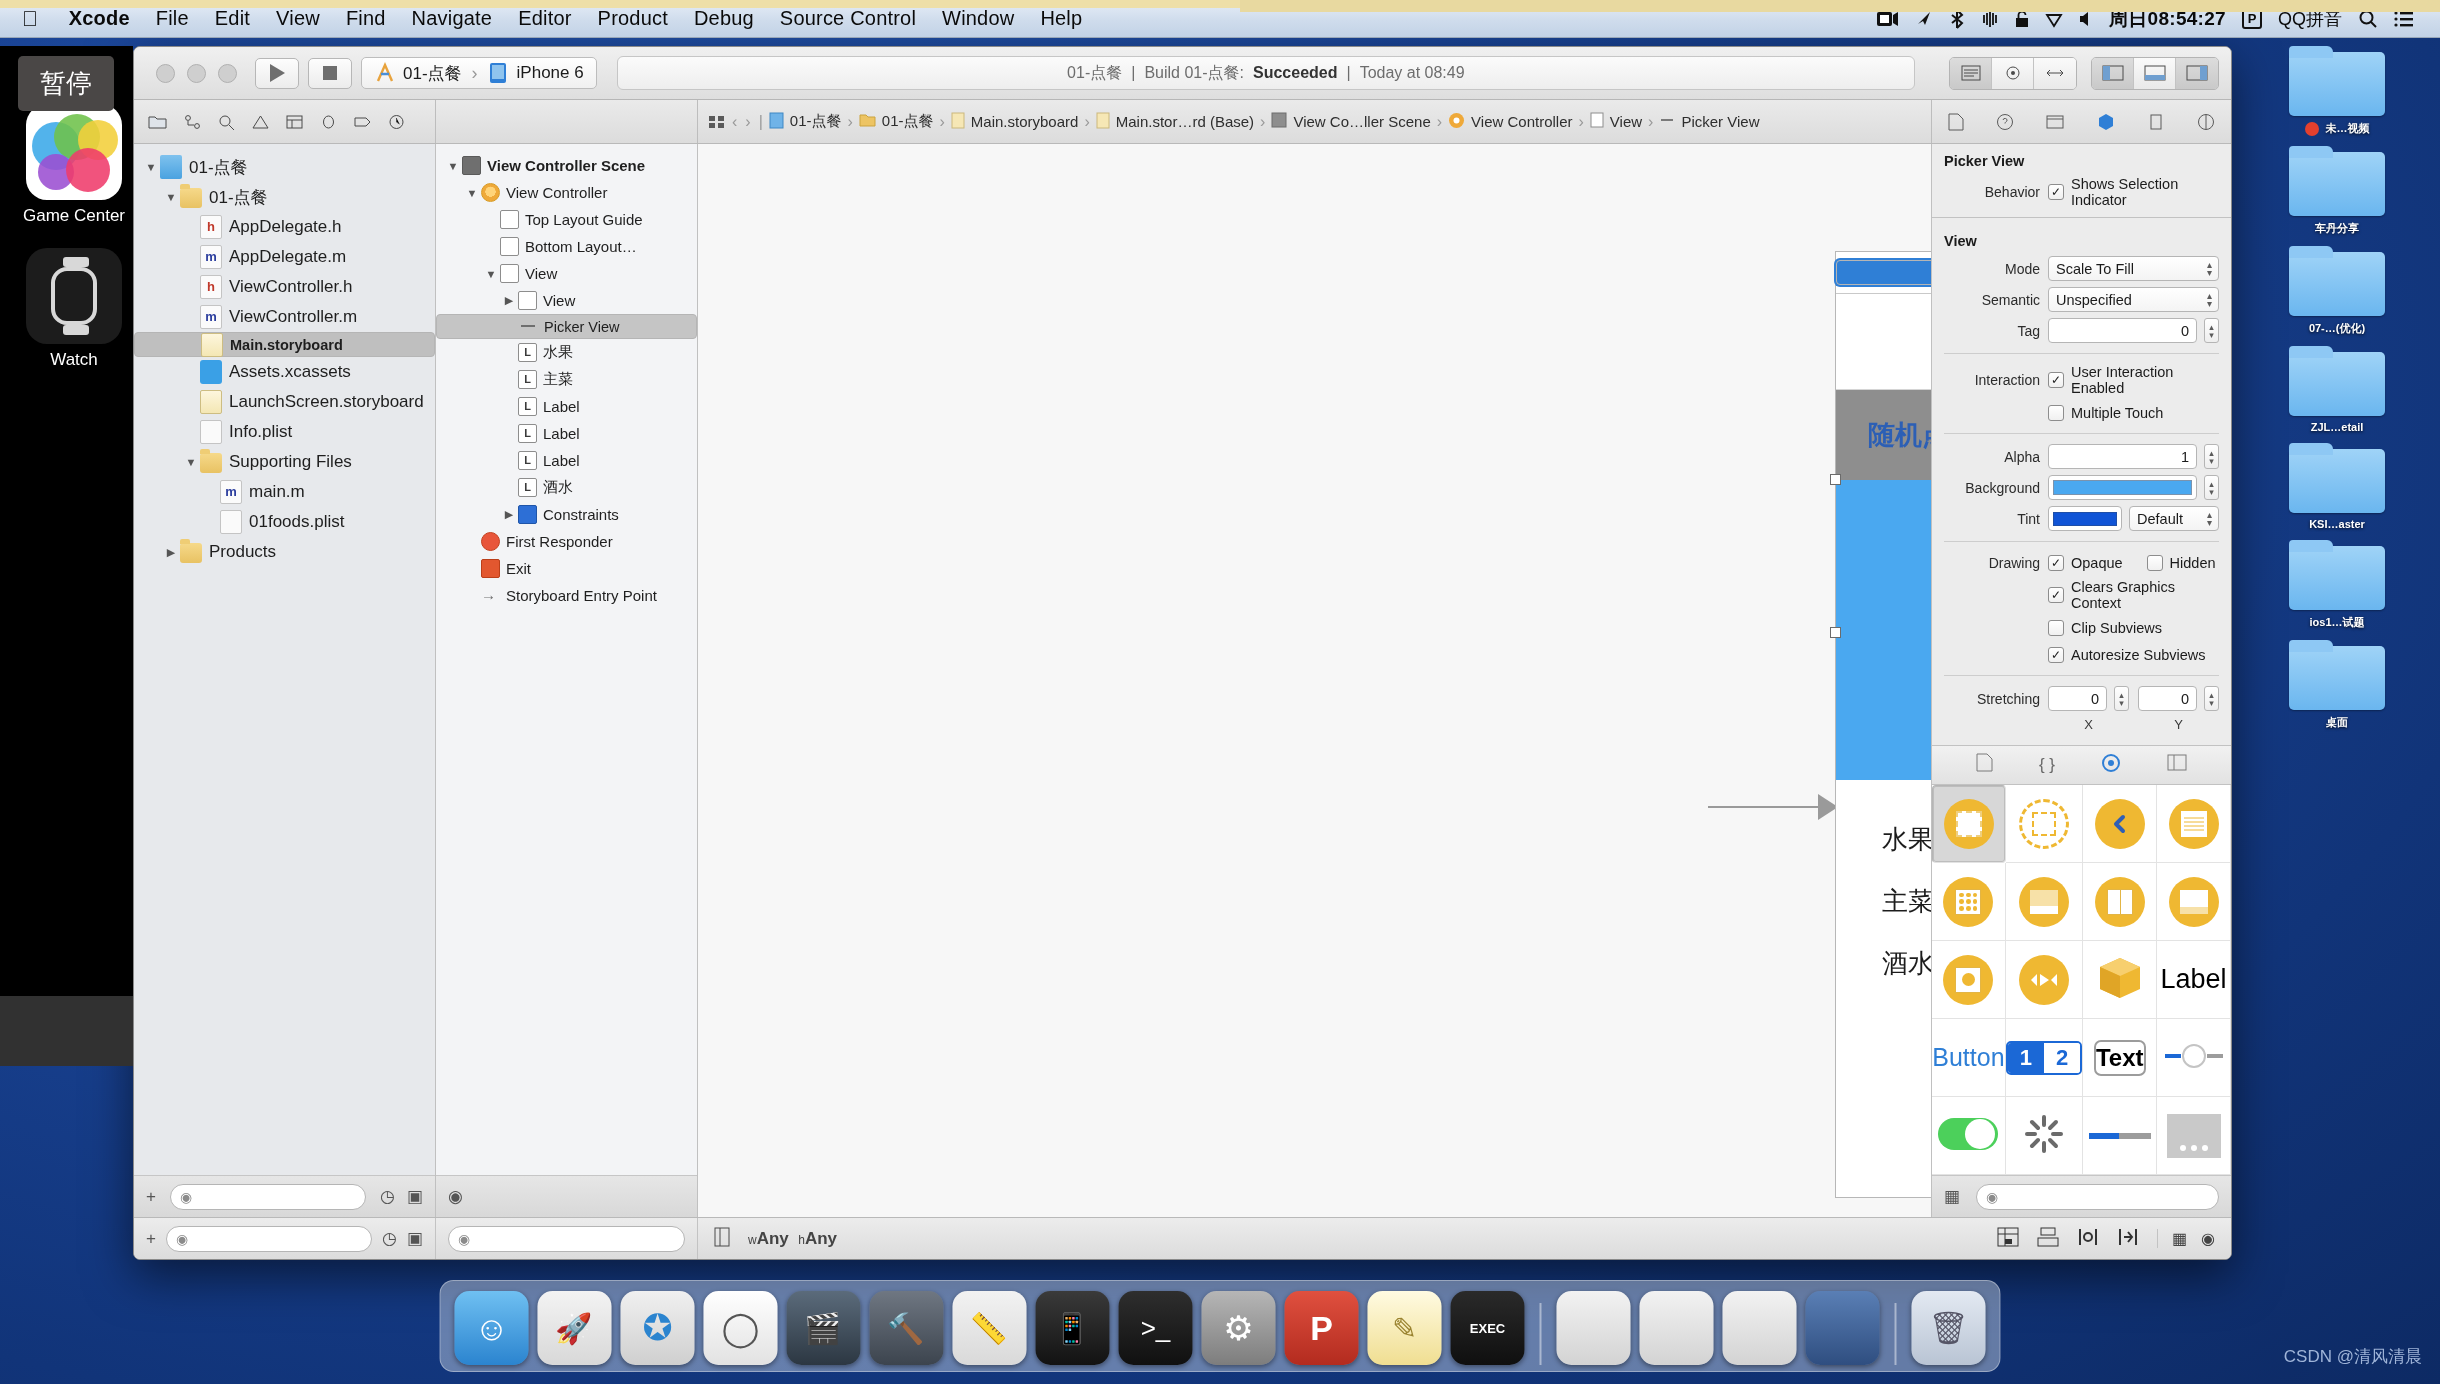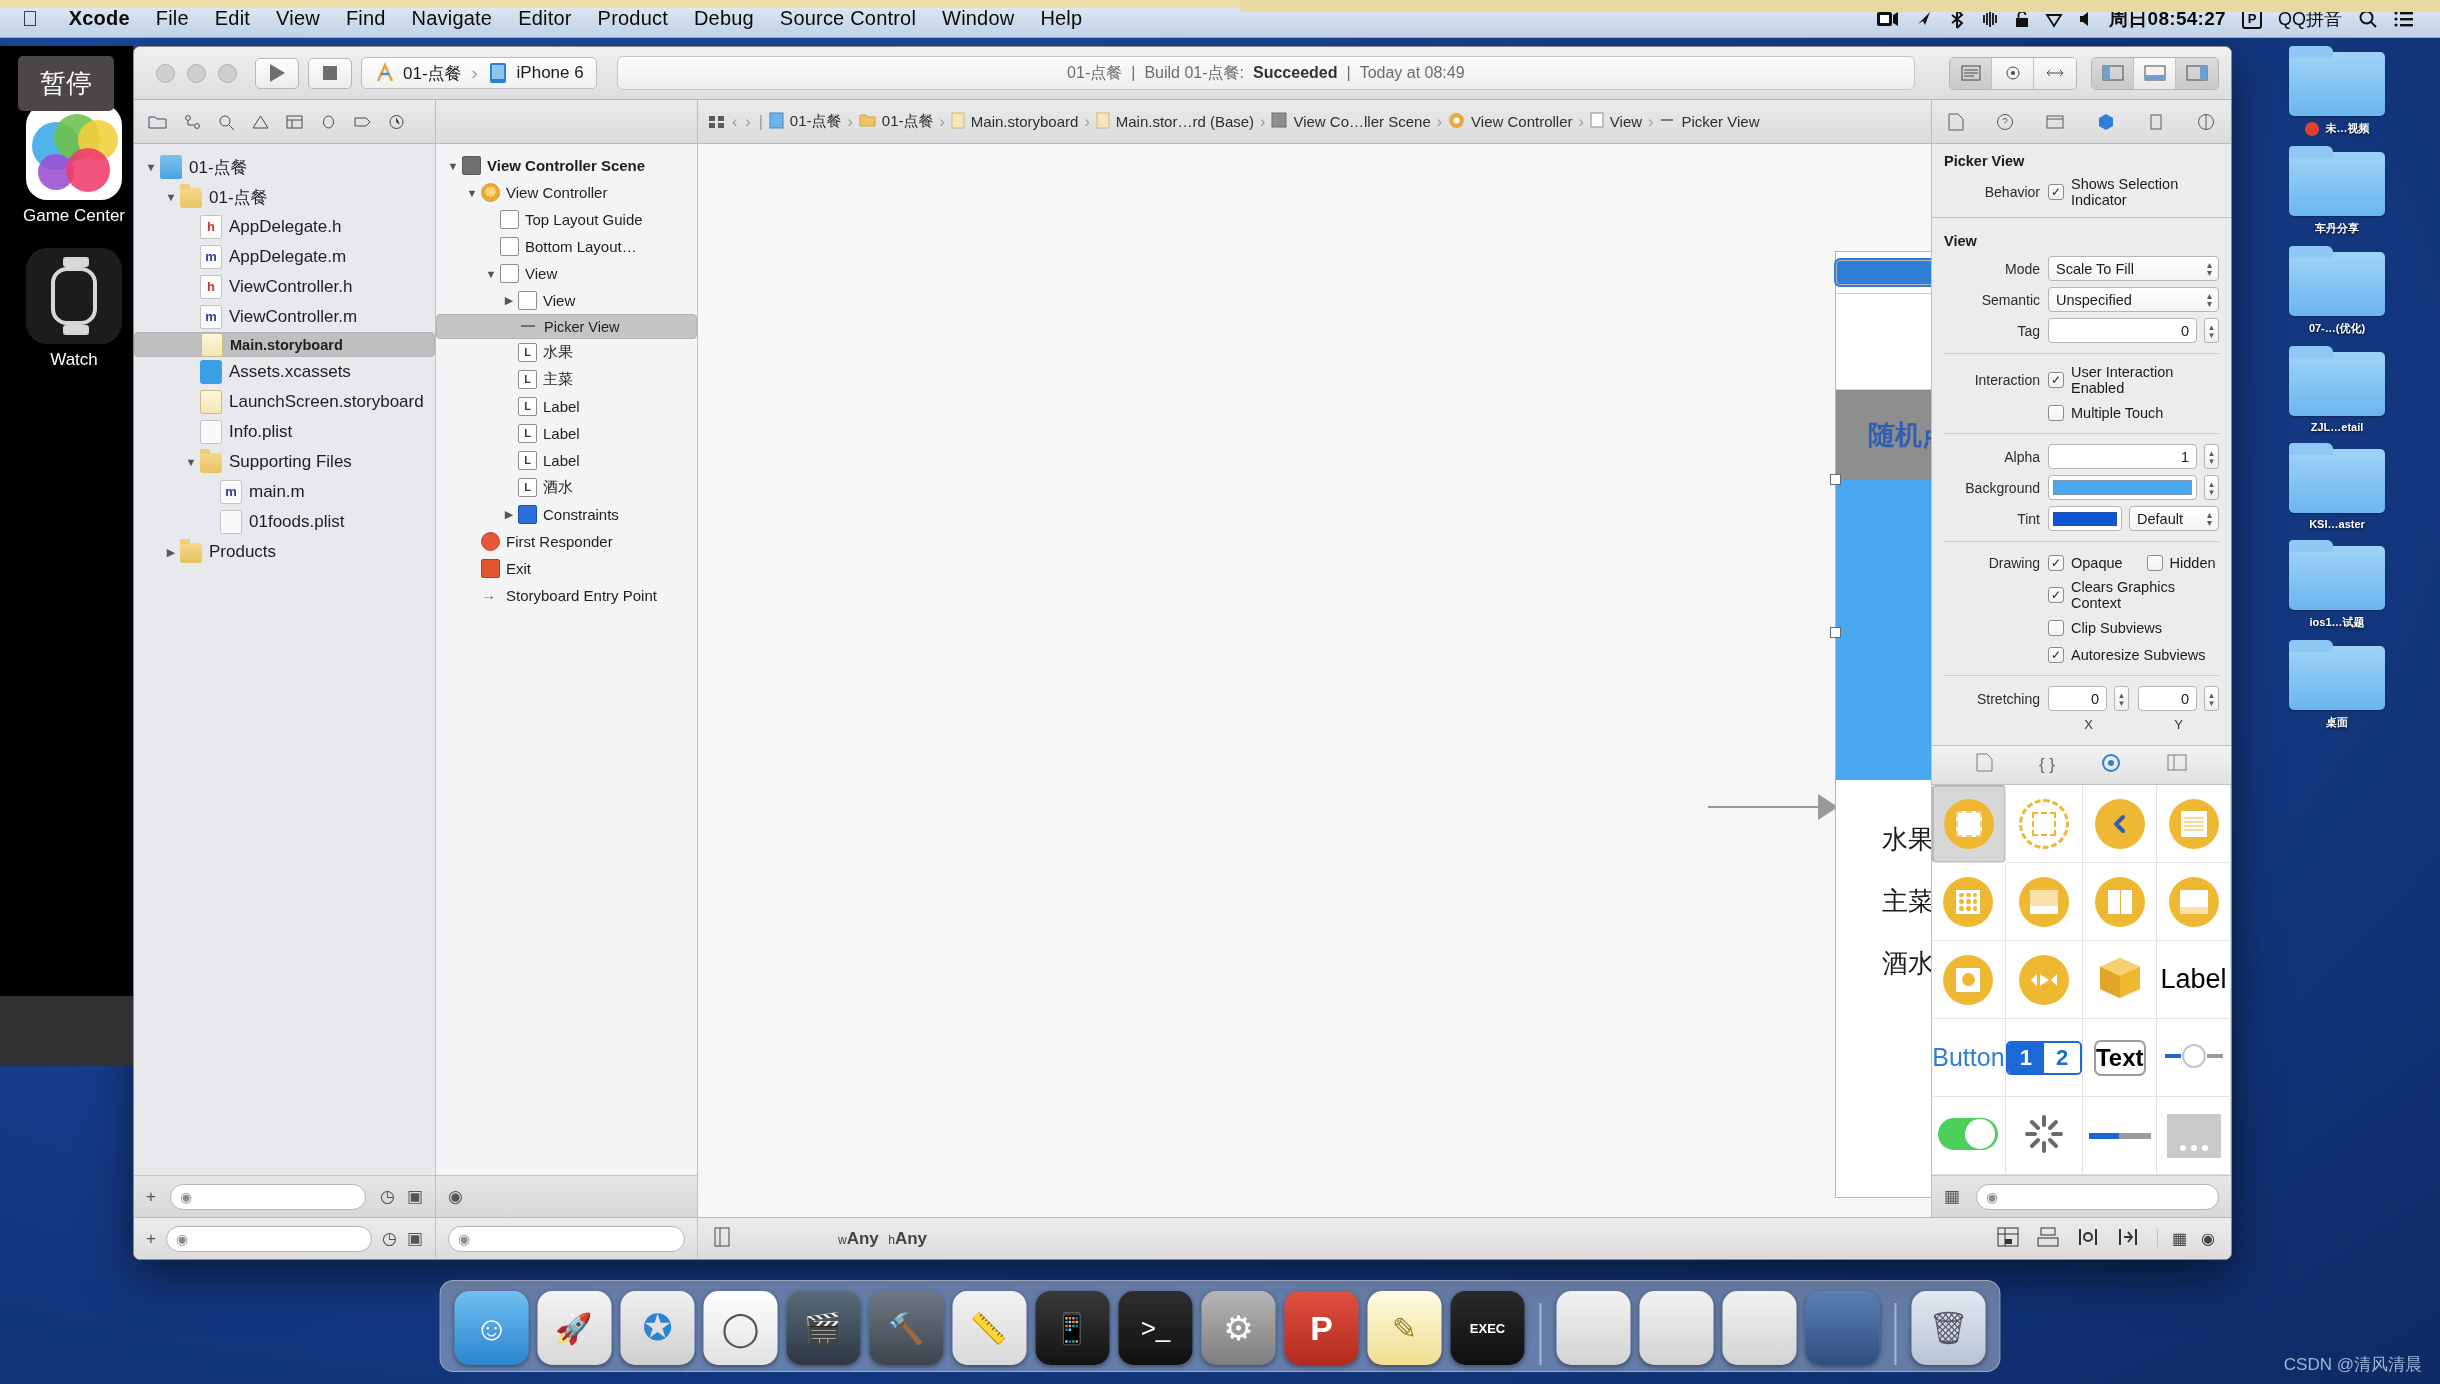--- a/index.html
+++ b/index.html
@@ -229,21 +229,21 @@
   .libbottom{height:42px;border-top:1px solid #c6c6c6;background:linear-gradient(180deg,#e6e6e6,#d8d8d8);
     display:flex;align-items:center;padding:0 12px;gap:16px;color:#555;font-size:17px;}
 
   
   #xbottom{height:42px;flex:0 0 42px;display:flex;background:linear-gradient(180deg,#ececec,#dcdcdc);
     border-top:1px solid #b9b9b9;align-items:stretch;}
   .bseg{display:flex;align-items:center;padding:0 12px;gap:10px;border-right:1px solid #c3c3c3;color:#555;font-size:17px;}
   .filterbox{height:26px;border:1px solid #b5b5b5;border-radius:13px;background:#fff;
     display:flex;align-items:center;padding:0 9px;gap:7px;font-size:14px;color:#8b8b8b;}
   .centerbar{flex:1;display:flex;align-items:center;padding:0 16px;gap:18px;color:#444;font-size:16px;}
-  .sizeclass{margin-left:90px;font-size:17px;}
+  .sizeclass{font-size:17px;}
   .sizeclass small{font-size:12px;}
   .sizeclass b{font-weight:bold;}
 
   
   #simoverlay{position:absolute;left:0;top:46px;width:133px;height:1020px;background:#000;z-index:45;
     overflow:hidden;}
   #simicons{position:absolute;left:14px;top:58px;width:120px;color:#fff;font-size:16px;text-align:center;}
   #gcicon{width:96px;height:96px;border-radius:21px;background:#fff;position:relative;overflow:hidden;
     margin:0 auto 6px;box-shadow:0 1px 4px rgba(0,0,0,.5);}
   #gcicon i{position:absolute;border-radius:50%;opacity:.88;}
@@ -260,21 +260,21 @@
 
   
   #dock{position:absolute;left:50%;transform:translateX(-50%);bottom:12px;height:92px;
     display:flex;align-items:flex-end;gap:9px;padding:6px 14px;border-radius:14px;
     background:rgba(205,215,230,.45);border:1px solid rgba(255,255,255,.35);z-index:55;}
   .dicon{width:74px;height:74px;border-radius:15px;display:flex;align-items:center;justify-content:center;
     font-size:34px;color:#fff;box-shadow:0 2px 5px rgba(0,0,0,.4);}
   .dsep{width:2px;height:62px;background:rgba(255,255,255,.45);margin:0 6px;}
 
   
-  #wm{position:absolute;right:18px;bottom:8px;color:#9fb4d8;font-size:17px;z-index:70;}
+  #wm{position:absolute;right:18px;bottom:16px;color:#9fb4d8;font-size:17px;z-index:70;}
 </style>
 </head>
 <body>
 
 <div id="desktop"></div>
 
 <div class="deskicons">
   <div class="deskicon">
     <div class="folder"></div>
     <span class="lbl"><span class="reddot"></span><span>未…视频</span></span>

